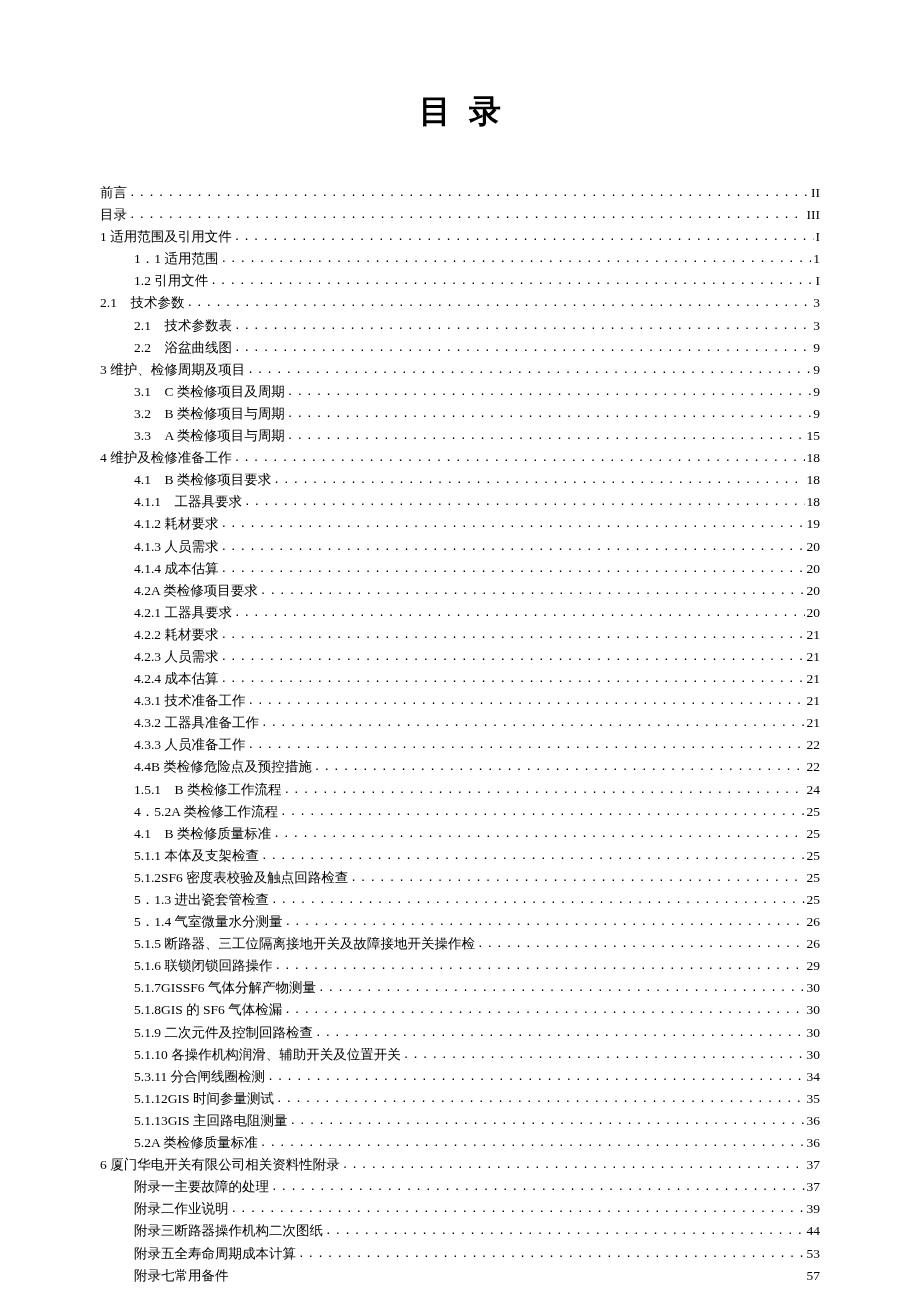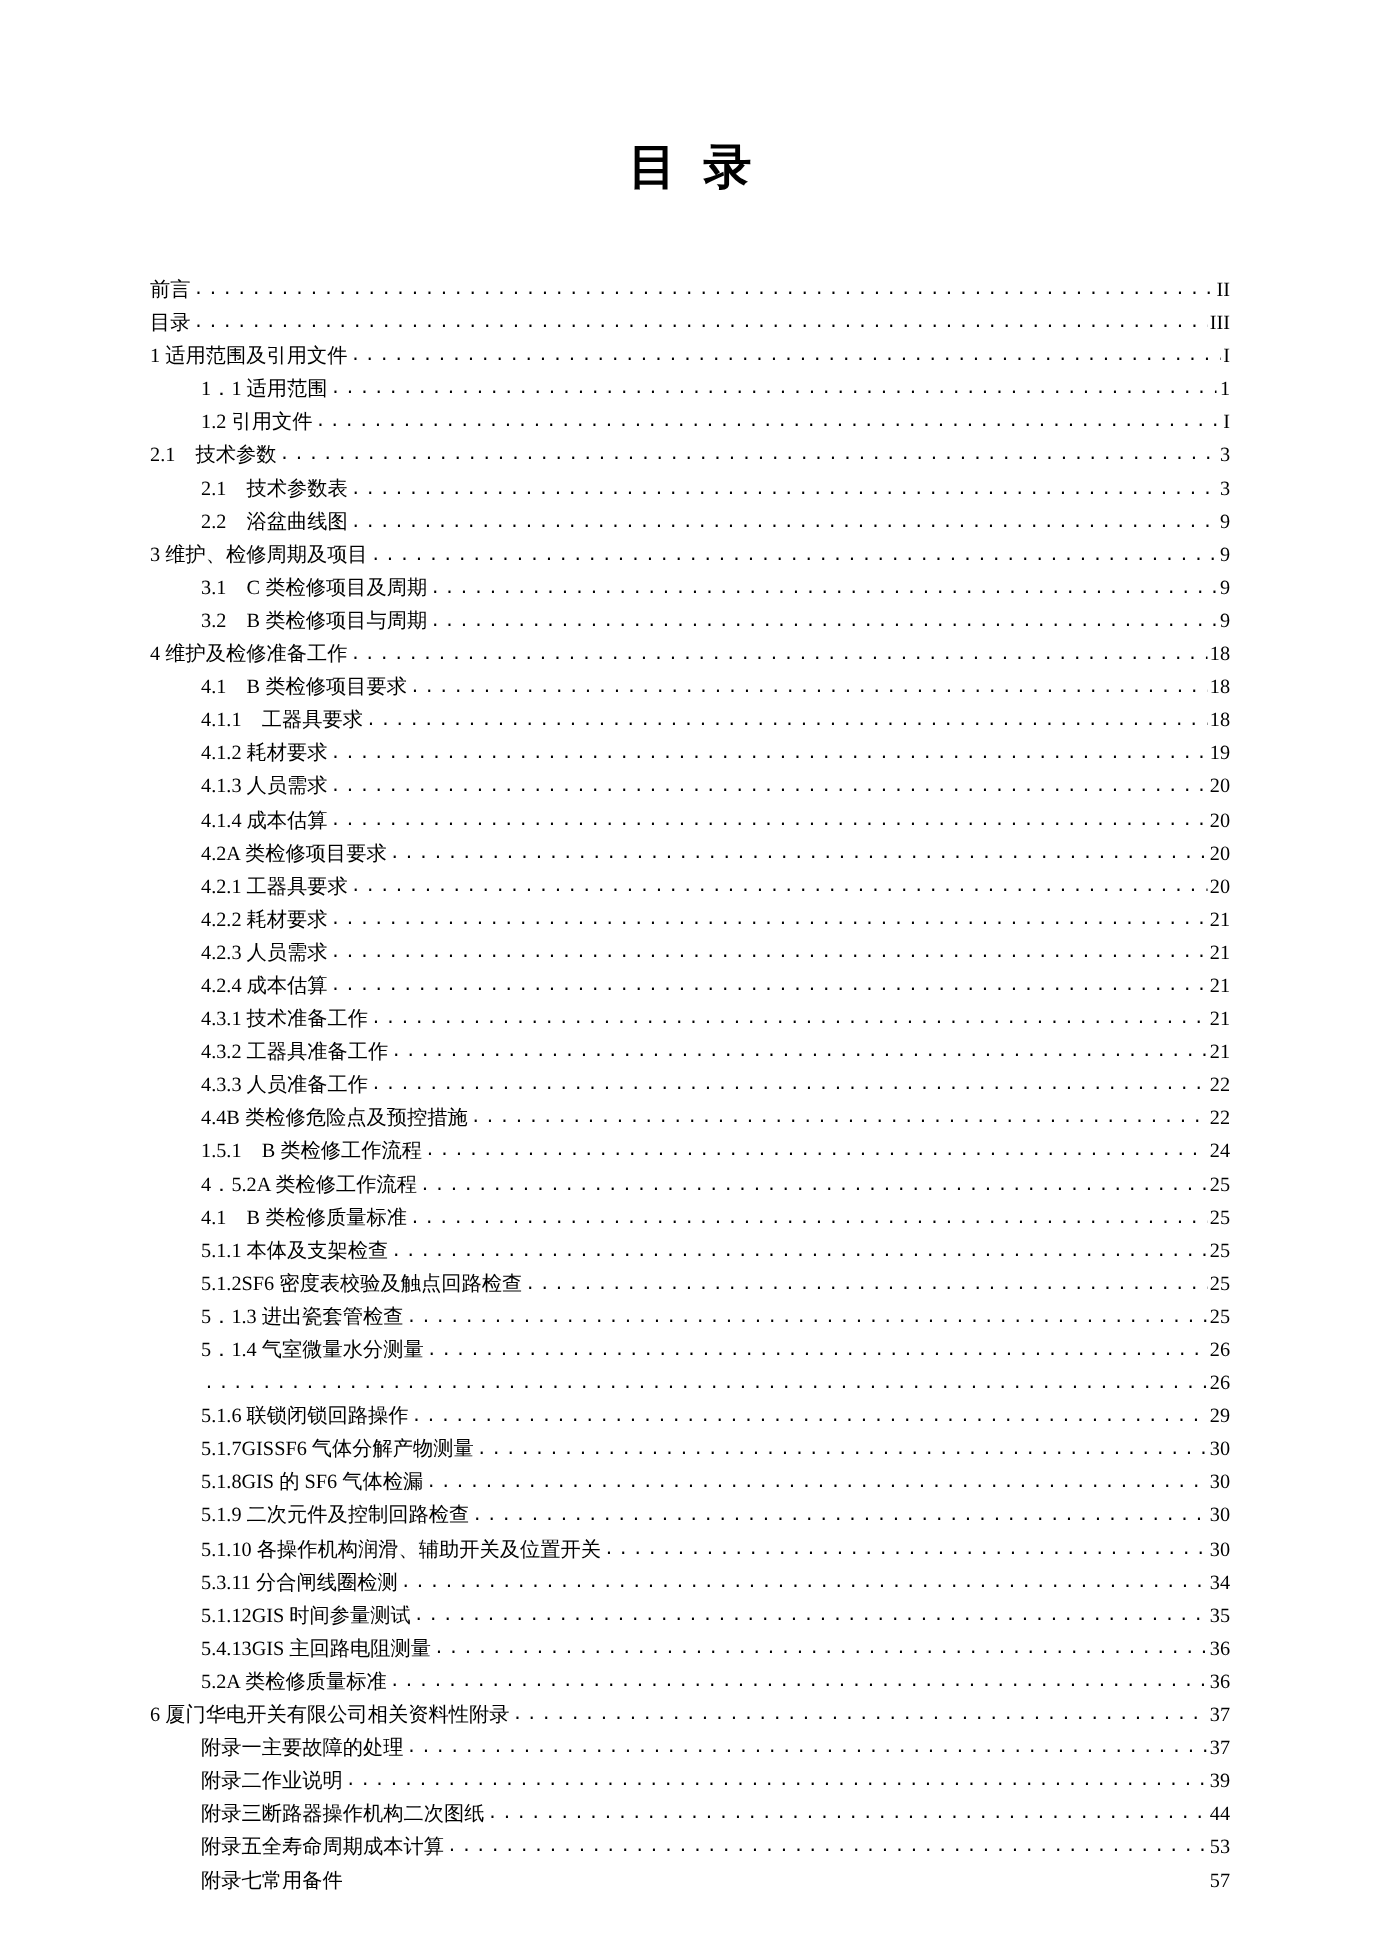--- a/index.html
+++ b/index.html
@@ -96,20 +96,25 @@
     <div class="toc-row lvl-1">
       <span class="toc-label">3.1 C 类检修项目及周期</span>
       <span class="toc-dots"></span>
       <span class="toc-page">9</span>
     </div>
     <div class="toc-row lvl-1">
       <span class="toc-label">3.2 B 类检修项目与周期</span>
       <span class="toc-dots"></span>
       <span class="toc-page">9</span>
     </div>
+    <div class="toc-row lvl-1">
+      <span class="toc-label">3.3 A 类检修项目与周期</span>
+      <span class="toc-dots"></span>
+      <span class="toc-page">15</span>
+    </div>
     <div class="toc-row lvl-0">
       <span class="toc-label">4 维护及检修准备工作</span>
       <span class="toc-dots"></span>
       <span class="toc-page">18</span>
     </div>
     <div class="toc-row lvl-1">
       <span class="toc-label">4.1 B 类检修项目要求</span>
       <span class="toc-dots"></span>
       <span class="toc-page">18</span>
     </div>
@@ -207,20 +212,21 @@
       <span class="toc-label">5．1.3 进出瓷套管检查</span>
       <span class="toc-dots"></span>
       <span class="toc-page">25</span>
     </div>
     <div class="toc-row lvl-1">
       <span class="toc-label">5．1.4 气室微量水分测量</span>
       <span class="toc-dots"></span>
       <span class="toc-page">26</span>
     </div>
     <div class="toc-row lvl-1">
+      <span class="toc-label">5.1.5 断路器、三工位隔离接地开关及故障接地开关操作检</span>
       <span class="toc-dots"></span>
       <span class="toc-page">26</span>
     </div>
     <div class="toc-row lvl-1">
       <span class="toc-label">5.1.6 联锁闭锁回路操作</span>
       <span class="toc-dots"></span>
       <span class="toc-page">29</span>
     </div>
     <div class="toc-row lvl-1">
       <span class="toc-label">5.1.7GISSF6 气体分解产物测量</span>
@@ -246,21 +252,21 @@
       <span class="toc-label">5.3.11 分合闸线圈检测</span>
       <span class="toc-dots"></span>
       <span class="toc-page">34</span>
     </div>
     <div class="toc-row lvl-1">
       <span class="toc-label">5.1.12GIS 时间参量测试</span>
       <span class="toc-dots"></span>
       <span class="toc-page">35</span>
     </div>
     <div class="toc-row lvl-1">
-      <span class="toc-label">5.4.13GIS 主回路电阻测量</span>
+      <span class="toc-label">5.1.13GIS 主回路电阻测量</span>
       <span class="toc-dots"></span>
       <span class="toc-page">36</span>
     </div>
     <div class="toc-row lvl-1">
       <span class="toc-label">5.2A 类检修质量标准</span>
       <span class="toc-dots"></span>
       <span class="toc-page">36</span>
     </div>
     <div class="toc-row lvl-0">
       <span class="toc-label">6 厦门华电开关有限公司相关资料性附录</span>

